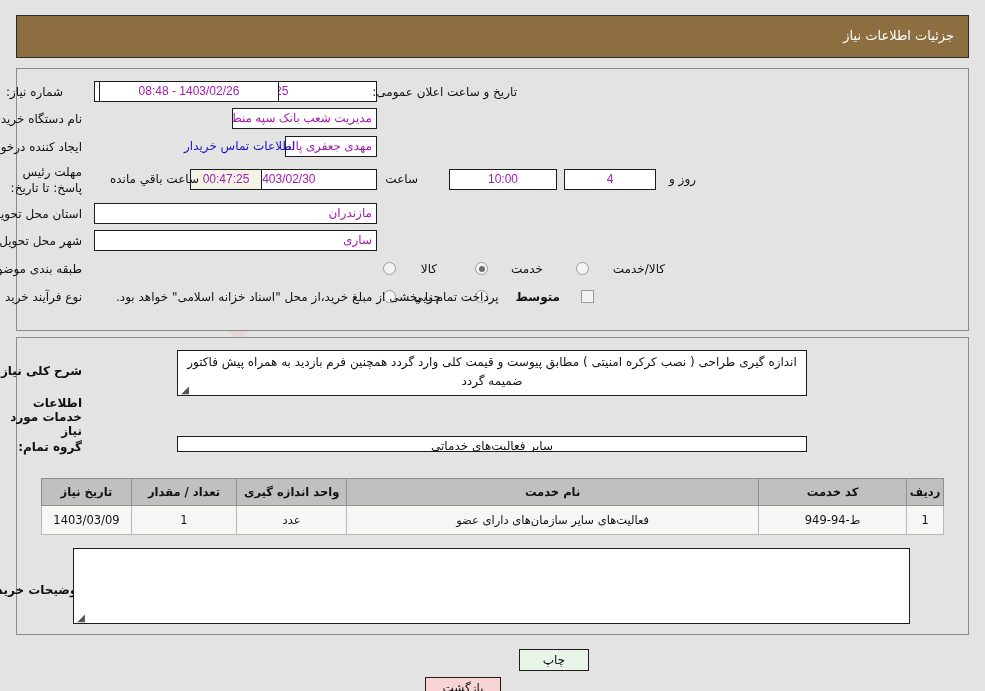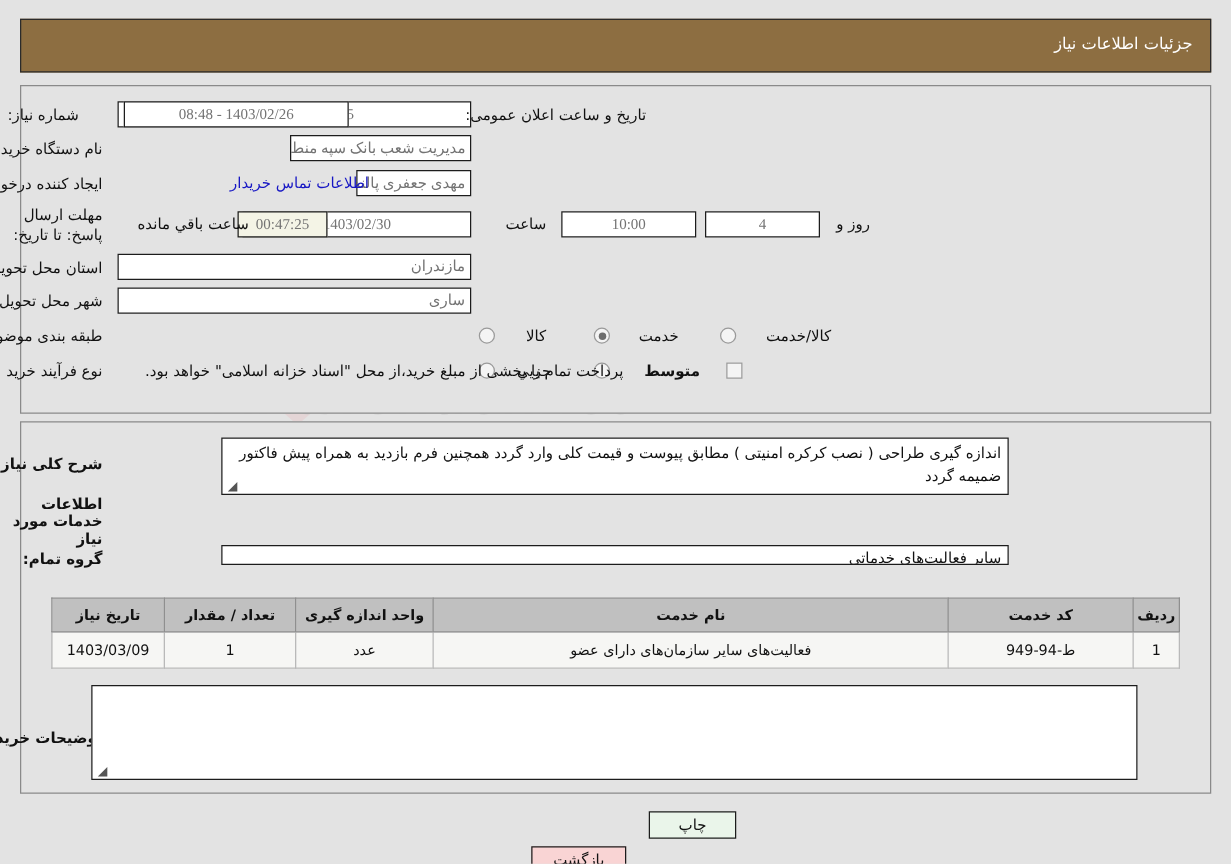--- a/index.html
+++ b/index.html
@@ -102,28 +102,28 @@
     z-index: 3;
   }
   .lbl-b { font-weight: bold; }
 
   .fld {
     position: absolute;
     background: #ffffff;
     border: 1px solid #1c1c1c;
     box-sizing: border-box;
     font-size: 12px;
-    color: #737373;
+    color: #a21caf;
     line-height: 19px;
     height: 21px;
     padding: 0 4px;
     white-space: nowrap;
     overflow: hidden;
     z-index: 3;
-    font-family: Liberation Serif, serif;
+    font-family: Liberation Sans, sans-serif;
   }
   .fld.center { text-align: center; }
   .fld.right  { text-align: right; }
 
   .link {
     position: absolute;
     color: #1717c4;
     font-size: 12px;
     cursor: pointer;
     white-space: nowrap;
@@ -160,21 +160,21 @@
   
   .ta {
     position: absolute;
     background: #ffffff;
     border: 1px solid #1c1c1c;
     box-sizing: border-box;
     font-size: 12px;
     color: #111;
     padding: 2px 5px;
     line-height: 19px;
-    text-align: right;
+    text-align: center;
     z-index: 3;
     overflow: hidden;
     font-family: "DejaVu Sans", "Liberation Sans", sans-serif;
   }
   .ta .grip {
     position: absolute;
     left: 2px; bottom: 0px;
     width: 10px; height: 10px;
     color: #555;
     font-size: 10px;
@@ -254,23 +254,23 @@
 <div class="lbl" style="right:468px; top:85px;">تاریخ و ساعت اعلان عمومی:</div>
 <div class="fld center" style="right:700px; top:81px; width:180px; right:auto; left:99px;">1403/02/26 - 08:48</div>
 
 <div class="lbl" style="right:903px; top:112px;">نام دستگاه خریدار:</div>
 <div class="fld right" style="right:608px; left:232px; top:108px;">مدیریت شعب بانک سپه منطقه مازندران</div>
 
 <div class="lbl" style="right:903px; top:140px;">ایجاد کننده درخواست:</div>
 <div class="fld right" style="right:608px; left:285px; top:136px;">مهدی جعفری پالندی رئیس دایره پشتیبانی مدیریت شعب بانک سپه منطقه مازن</div>
 <div class="link" style="left:184px; top:139px;">اطلاعات تماس خریدار</div>
 
-<div class="lbl" style="right:903px; top:164px; width:80px; text-align:right; line-height:16px; white-space:normal;">مهلت ارسال پاسخ: تا تاریخ:</div>
+<div class="lbl" style="right:903px; top:164px; width:80px; text-align:right; line-height:16px; white-space:normal;">مهلت رئیس پاسخ: تا تاریخ:</div>
 <div class="fld center" style="right:608px; top:169px; width:183px;">1403/02/30</div>
-<div class="lbl" style="right:548px; top:172px;margin-left:43px;">ساعت</div>
+<div class="lbl" style="right:567px; top:172px;margin-left:43px;">ساعت</div>
 <div class="fld center" style="right:428px; top:169px; width:108px;">10:00</div>
 <div class="fld center" style="right:329px; top:169px; width:92px;">4</div>
 <div class="lbl" style="right:289px; top:172px;">روز و</div>
 <div class="fld center" style="left:190px; top:169px; width:72px; background:#f4f4e6;">00:47:25</div>
 <div class="lbl" style="left:110px; top:172px;">ساعت باقي مانده</div>
 
 <div class="lbl" style="right:903px; top:207px;">استان محل تحویل:</div>
 <div class="fld right" style="right:608px; top:203px; width:283px;">مازندران</div>
 
 <div class="lbl" style="right:903px; top:234px;">شهر محل تحویل:</div>

